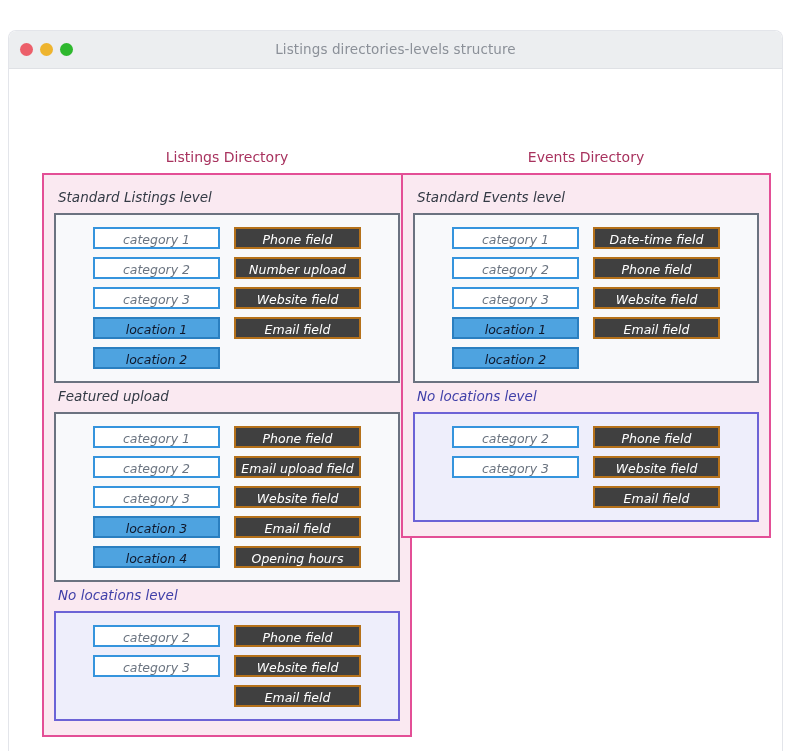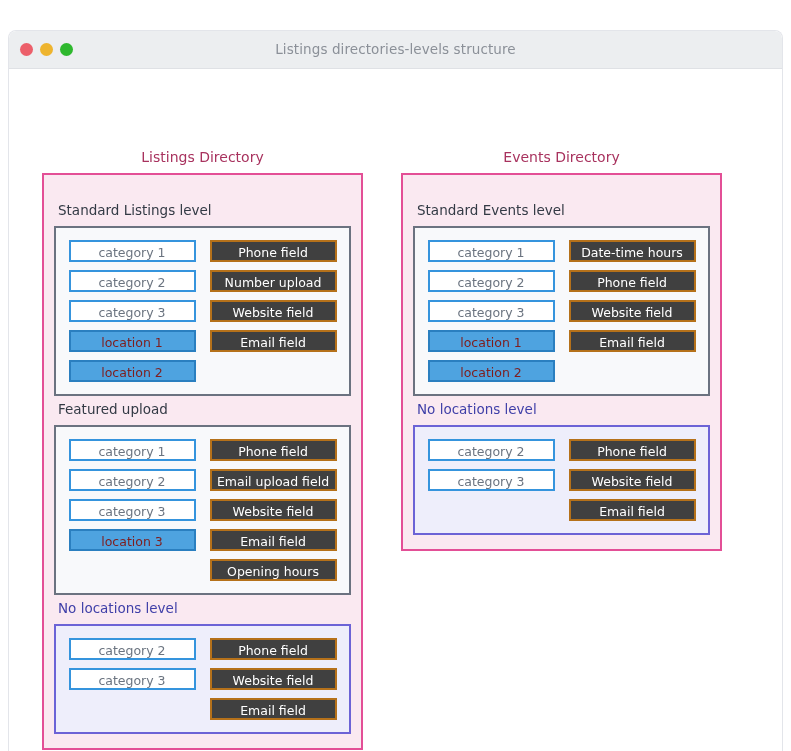--- a/index.html
+++ b/index.html
@@ -63,38 +63,39 @@
   
   #canvas {
     position: relative;
     height: 704px;
     background: #ffffff;
   }
 
   .column {
     position: absolute;
     top: 0;
-    width: 321px;
+    width: 370px;
   }
   #column-listings { left: 33px; }
   #column-events   { left: 392px; }
 
   .directory-title {
     text-align: center;
     font-size: 14px;
     color: #a8325e;
     margin-top: 80px;
     margin-bottom: 8px;
   }
 
   .directory-box {
     border: 2.5px solid #e34f96;
     background: #fae9f1;
-    padding: 22px 10px 12px 10px;
+    padding: 9px 10px 12px 10px;
     box-sizing: border-box;
+    font-style: italic;
   }
 
   .level {
     margin-bottom: 2px;
   }
   .level-label {
     font-size: 13.5px;
     color: #333a45;
     margin: 5px 0 8px 4px;
   }
@@ -129,21 +130,21 @@
     box-sizing: border-box;
   }
   .chip.category {
     background: #ffffff;
     border: 2px solid #3594dd;
     color: #6b7480;
   }
   .chip.location {
     background: #4ea3e0;
     border: 2px solid #2a7fc0;
-    color: #7f1d1d;
+    color: #0f172a;
   }
   .chip.field {
     background: #404040;
     border: 2px solid #b5711a;
     color: #ffffff;
   }
   .chip.spacer {
     background: transparent;
     border: 2px solid transparent;
   }
@@ -186,20 +187,21 @@
             </div>
           </div>
           <div class="level">
             <div class="level-label">Featured upload</div>
             <div class="level-body">
               <div class="col-group">
                 <div class="chip category">category 1</div>
                 <div class="chip category">category 2</div>
                 <div class="chip category">category 3</div>
                 <div class="chip location">location 3</div>
+                <div class="chip location">location 4</div>
               </div>
               <div class="col-group">
                 <div class="chip field">Phone field</div>
                 <div class="chip field">Email upload field</div>
                 <div class="chip field">Website field</div>
                 <div class="chip field">Email field</div>
                 <div class="chip field">Opening hours</div>
               </div>
             </div>
           </div>
@@ -227,21 +229,21 @@
             <div class="level-label">Standard Events level</div>
             <div class="level-body">
               <div class="col-group">
                 <div class="chip category">category 1</div>
                 <div class="chip category">category 2</div>
                 <div class="chip category">category 3</div>
                 <div class="chip location">location 1</div>
                 <div class="chip location">location 2</div>
               </div>
               <div class="col-group">
-                <div class="chip field">Date-time hours</div>
+                <div class="chip field">Date-time field</div>
                 <div class="chip field">Phone field</div>
                 <div class="chip field">Website field</div>
                 <div class="chip field">Email field</div>
                 <div class="chip spacer"></div>
               </div>
             </div>
           </div>
           <div class="level">
             <div class="level-label purple">No locations level</div>
             <div class="level-body purple">

